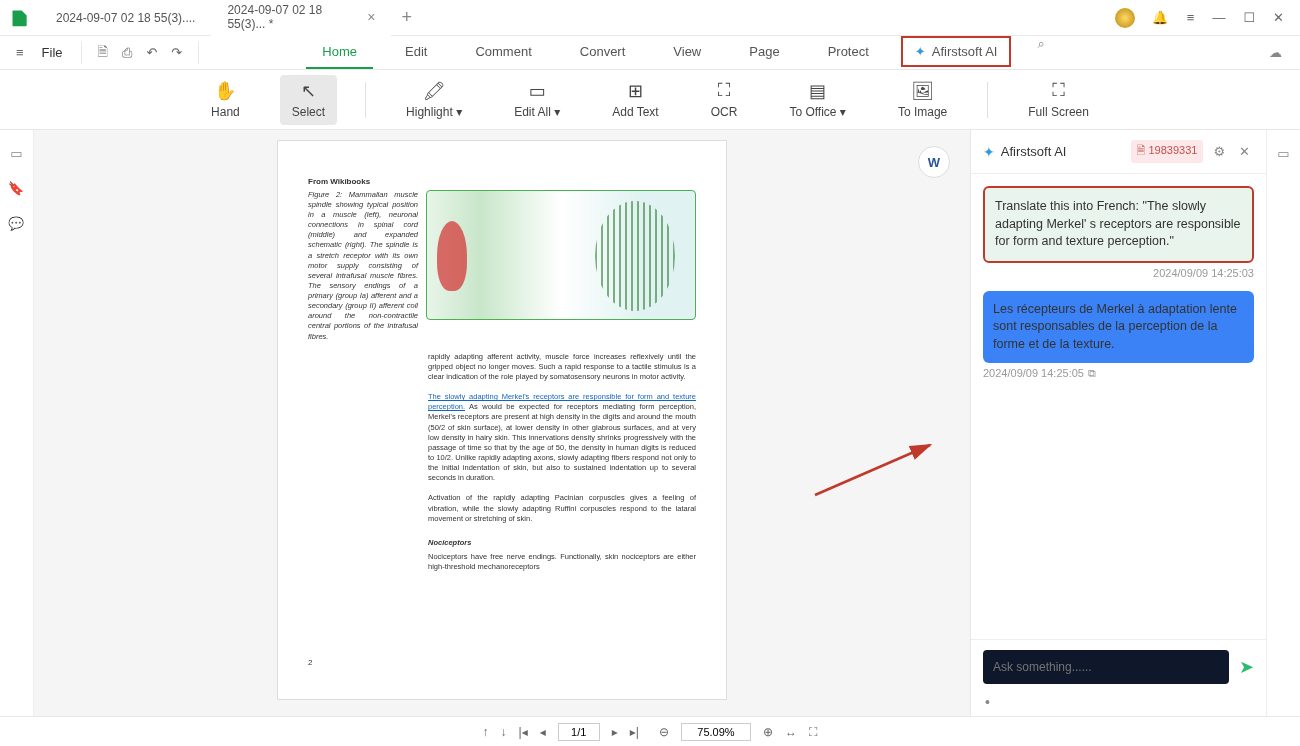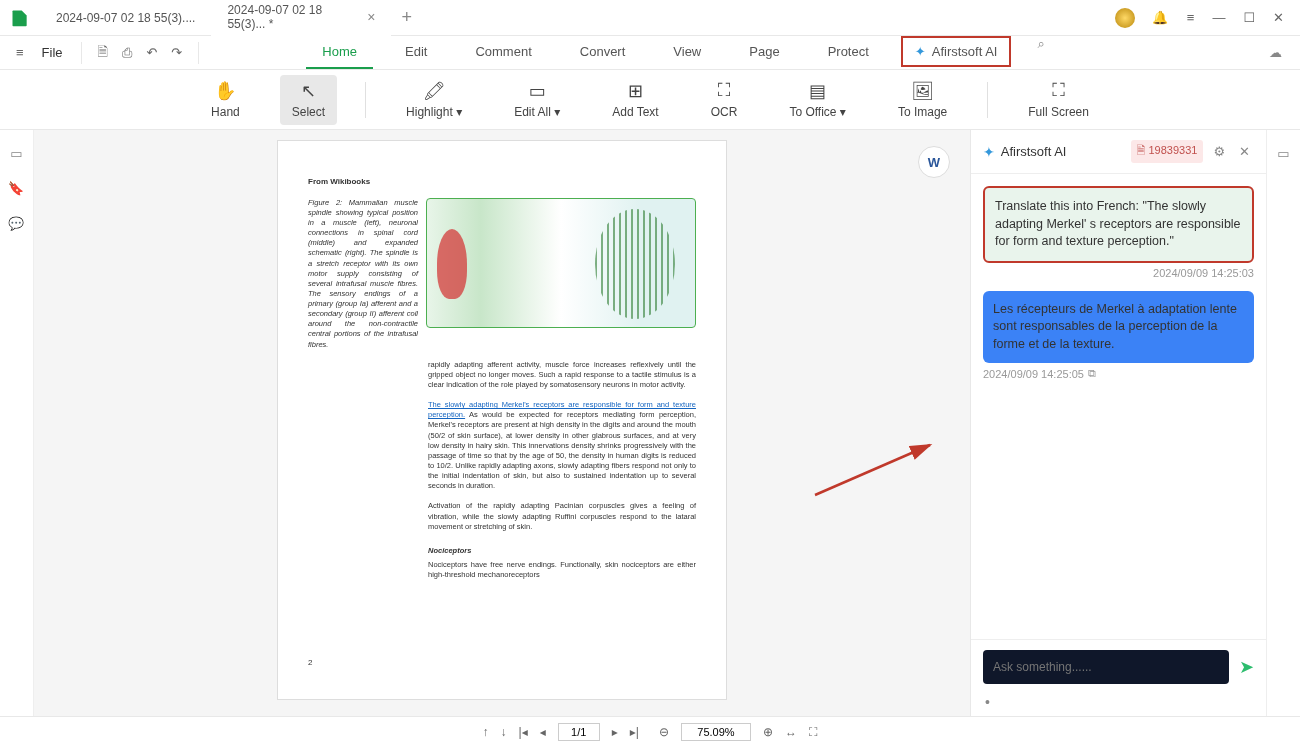--- a/index.html
+++ b/index.html
@@ -38,21 +38,21 @@
 .tool-btn.selected { background: #e8e8e8; }
 .tool-icon { font-size: 18px; color: #444; height: 20px; display: flex; align-items: center; }
 .tool-divider { width: 1px; height: 36px; background: #e0e0e0; }
 
 
 .main-area { display: flex; height: 586px; }
 .left-rail { width: 34px; background: #fff; border-right: 1px solid #eee; display: flex; flex-direction: column; align-items: center; gap: 20px; padding-top: 16px; color: #888; }
 .left-rail span { cursor: pointer; }
 .doc-area { flex: 1; background: #f5f5f5; display: flex; justify-content: center; padding-top: 10px; position: relative; overflow: hidden; }
 .doc-page { width: 450px; height: 560px; background: #fff; border: 1px solid #ddd; padding: 36px 30px; font-size: 7.5px; color: #333; line-height: 1.35; position: relative; }
-.doc-page .heading { font-weight: bold; font-size: 8px; margin-bottom: 10px; }
+.doc-page .heading { font-weight: bold; font-size: 8px; margin-bottom: 2px; }
 .doc-page .figure-block { display: flex; gap: 8px; margin-bottom: 10px; }
 .doc-page .figure-text { width: 110px; text-align: justify; font-style: italic; }
 .doc-page .figure-img { flex: 1; height: 130px; background: linear-gradient(90deg, #e8f5e9 0%, #c8e6c9 20%, #fff 50%, #e0f2f1 80%); border: 1px solid #4caf50; border-radius: 4px; position: relative; overflow: hidden; }
 .doc-page .figure-img::before { content: ""; position: absolute; left: 10px; top: 30px; width: 30px; height: 70px; background: #d32f2f; border-radius: 50% 50% 40% 40%; opacity: 0.7; }
 .doc-page .figure-img::after { content: ""; position: absolute; right: 20px; top: 10px; width: 80px; height: 110px; background: repeating-linear-gradient(90deg, #2e7d32 0 2px, transparent 2px 6px); border-radius: 50%; opacity: 0.6; }
 .doc-page .body-col { margin-left: 120px; text-align: justify; }
 .doc-page .highlighted { color: #1565c0; text-decoration: underline; }
 .doc-page .subheading { font-weight: bold; margin-top: 14px; margin-bottom: 4px; font-style: italic; }
 .page-num { position: absolute; bottom: 30px; left: 30px; font-size: 8px; }
 
@@ -64,21 +64,21 @@
 .ai-panel { width: 296px; background: #fff; border-left: 1px solid #e8e8e8; display: flex; flex-direction: column; }
 .ai-header { display: flex; align-items: center; gap: 6px; padding: 10px 12px; border-bottom: 1px solid #eee; }
 .ai-header .spark { color: #3498db; font-size: 14px; }
 .ai-header .title { flex: 1; font-size: 13px; color: #333; }
 .ai-header .balance { background: #fce8e8; color: #c0504d; font-size: 11px; padding: 2px 6px; border-radius: 3px; }
 .ai-header .gear, .ai-header .close { color: #888; cursor: pointer; padding: 0 4px; }
 .ai-messages { flex: 1; padding: 12px; overflow-y: auto; }
 .msg-user { background: #e9f4ec; border: 2px solid #c0392b; border-radius: 6px; padding: 10px; font-size: 12.5px; color: #333; line-height: 1.4; margin-bottom: 4px; }
 .msg-time { font-size: 11px; color: #999; text-align: right; margin-bottom: 12px; }
 .msg-assistant { background: #3b82f6; border-radius: 6px; padding: 10px; font-size: 12.5px; color: #333; line-height: 1.4; margin-bottom: 4px; }
-.msg-time-assist { font-size: 11px; color: #999; text-align: left; margin-bottom: 12px; display: flex; align-items: center; gap: 4px; }
+.msg-time-assist { font-size: 11px; color: #999; text-align: left; margin-bottom: 12px; display: flex; gap: 4px; }
 .ai-input { display: flex; align-items: center; padding: 10px 12px; border-top: 1px solid #eee; }
 .ai-input input { flex: 1; border: none; background: #0f172a; padding: 10px; border-radius: 4px; font-size: 12px; color: #888; outline: none; }
 .ai-input .send { color: #2dbd6e; font-size: 18px; padding-left: 10px; cursor: pointer; }
 .ai-footer-dot { text-align: left; padding: 0 14px 6px; color: #888; font-size: 14px; }
 
 .right-rail { width: 34px; border-left: 1px solid #eee; display: flex; flex-direction: column; align-items: center; padding-top: 16px; color: #888; }
 .right-rail span { cursor: pointer; }
 
 
 .statusbar { height: 30px; display: flex; align-items: center; justify-content: center; gap: 20px; border-top: 1px solid #e8e8e8; font-size: 12px; color: #666; }

